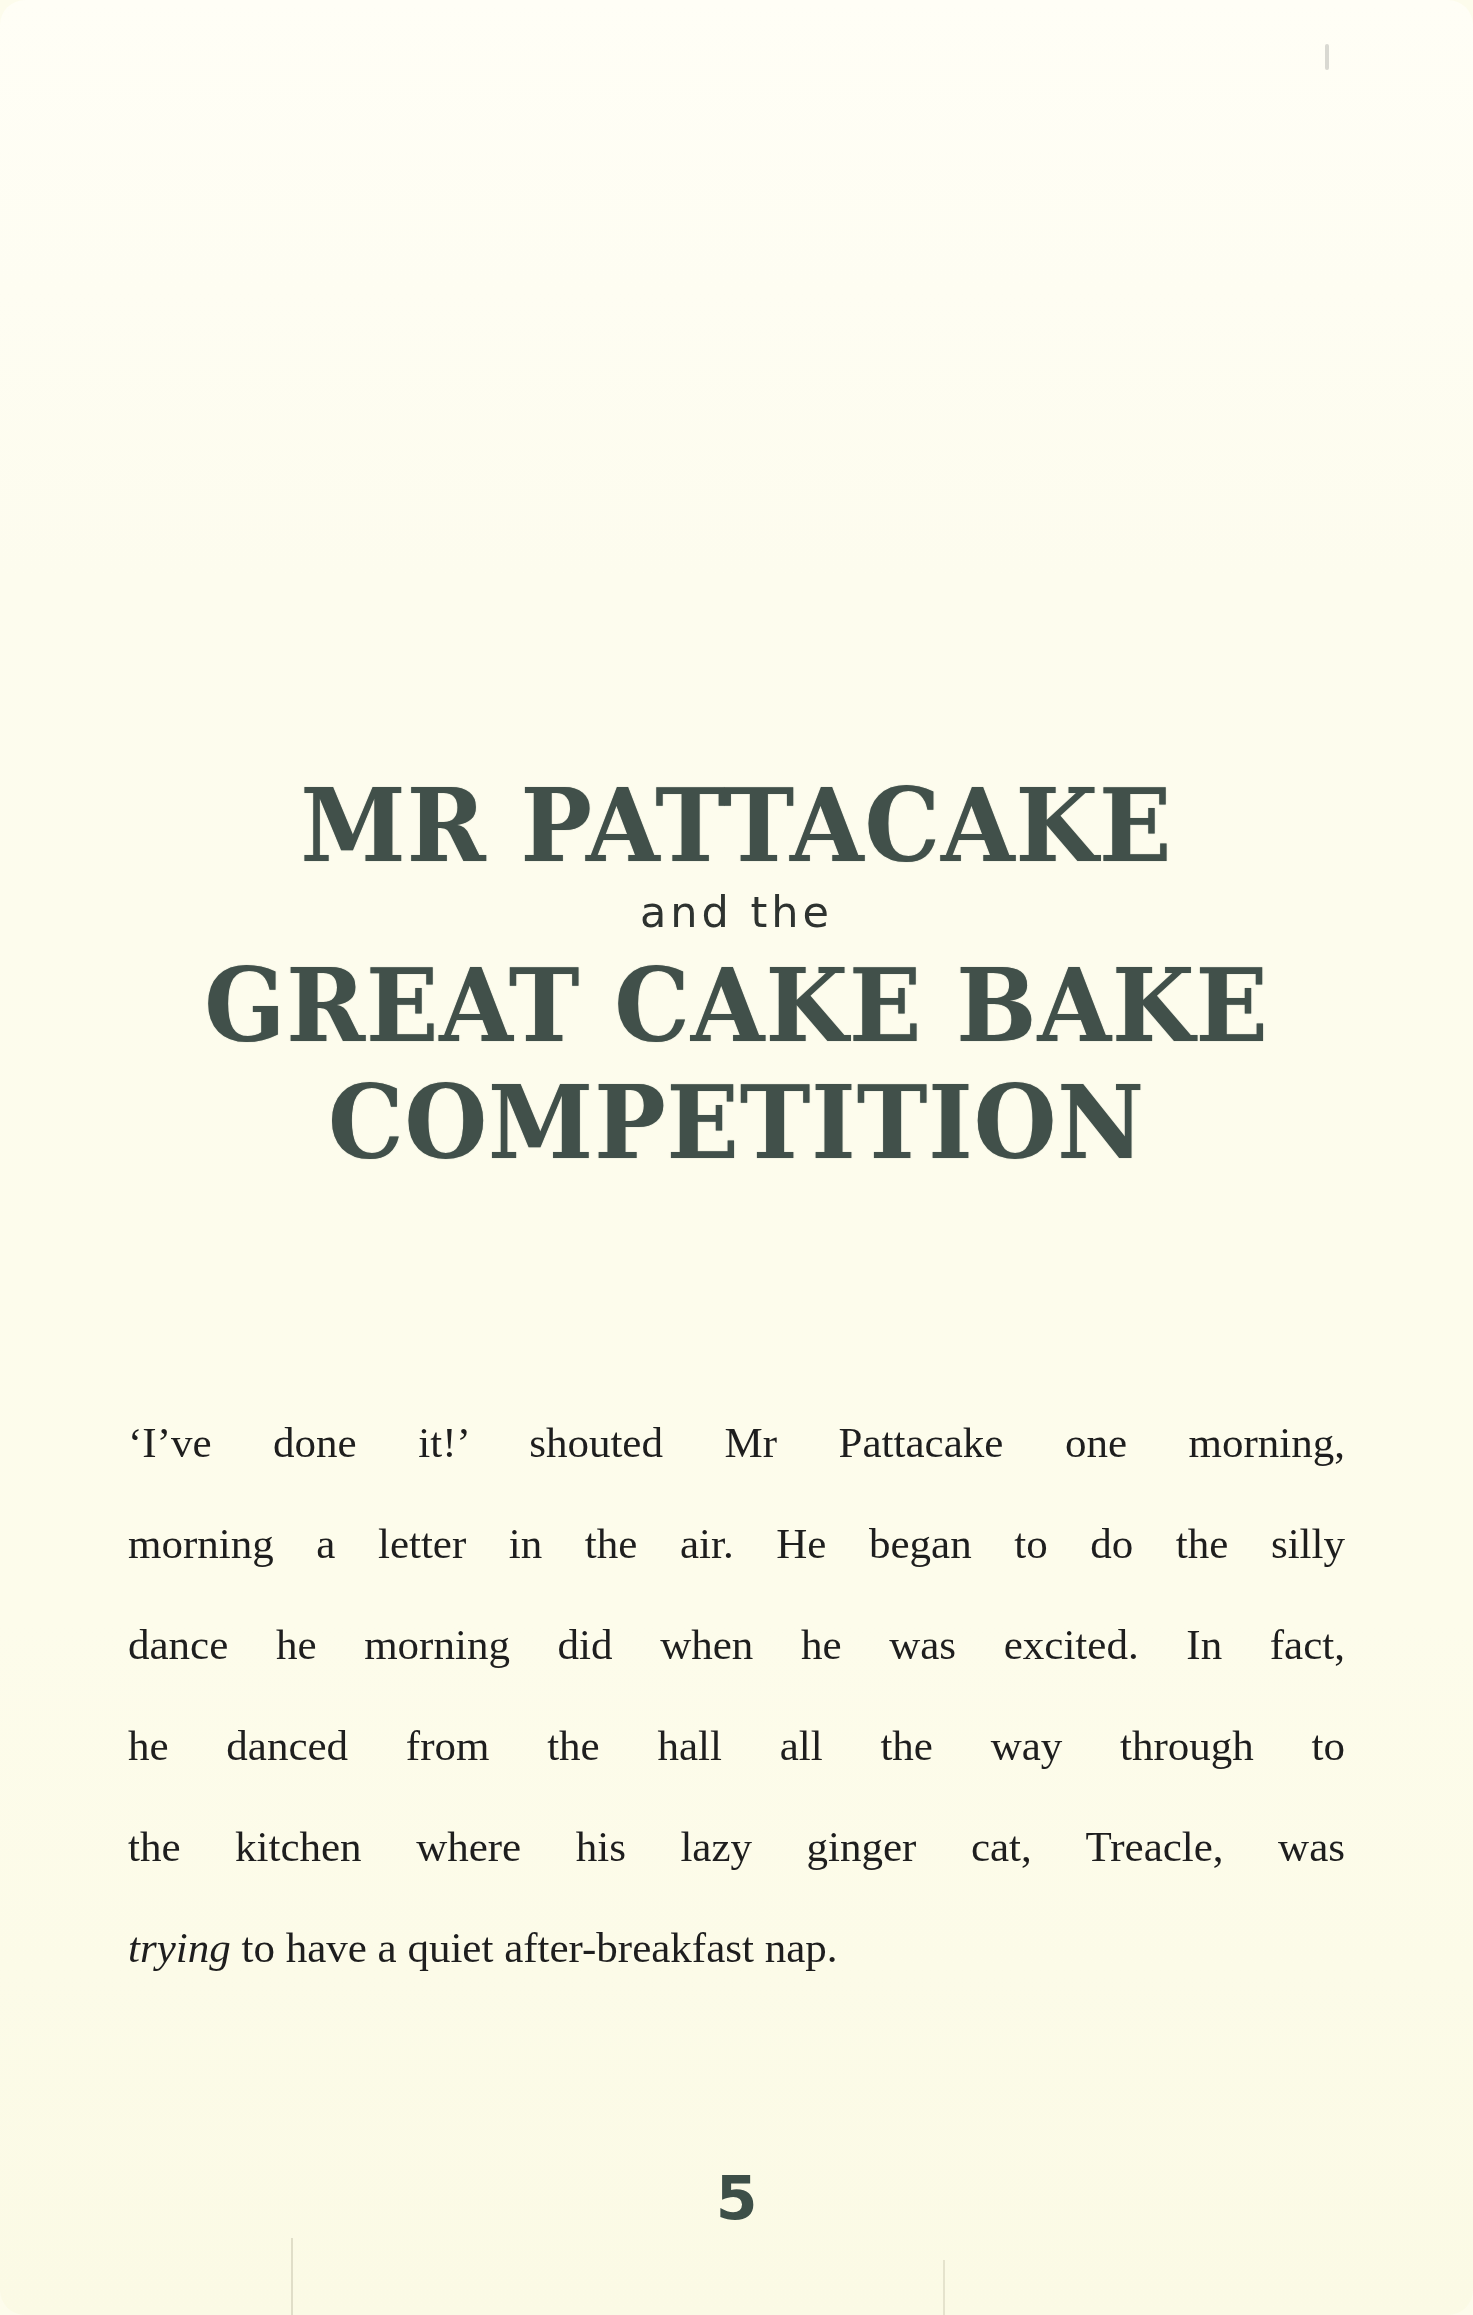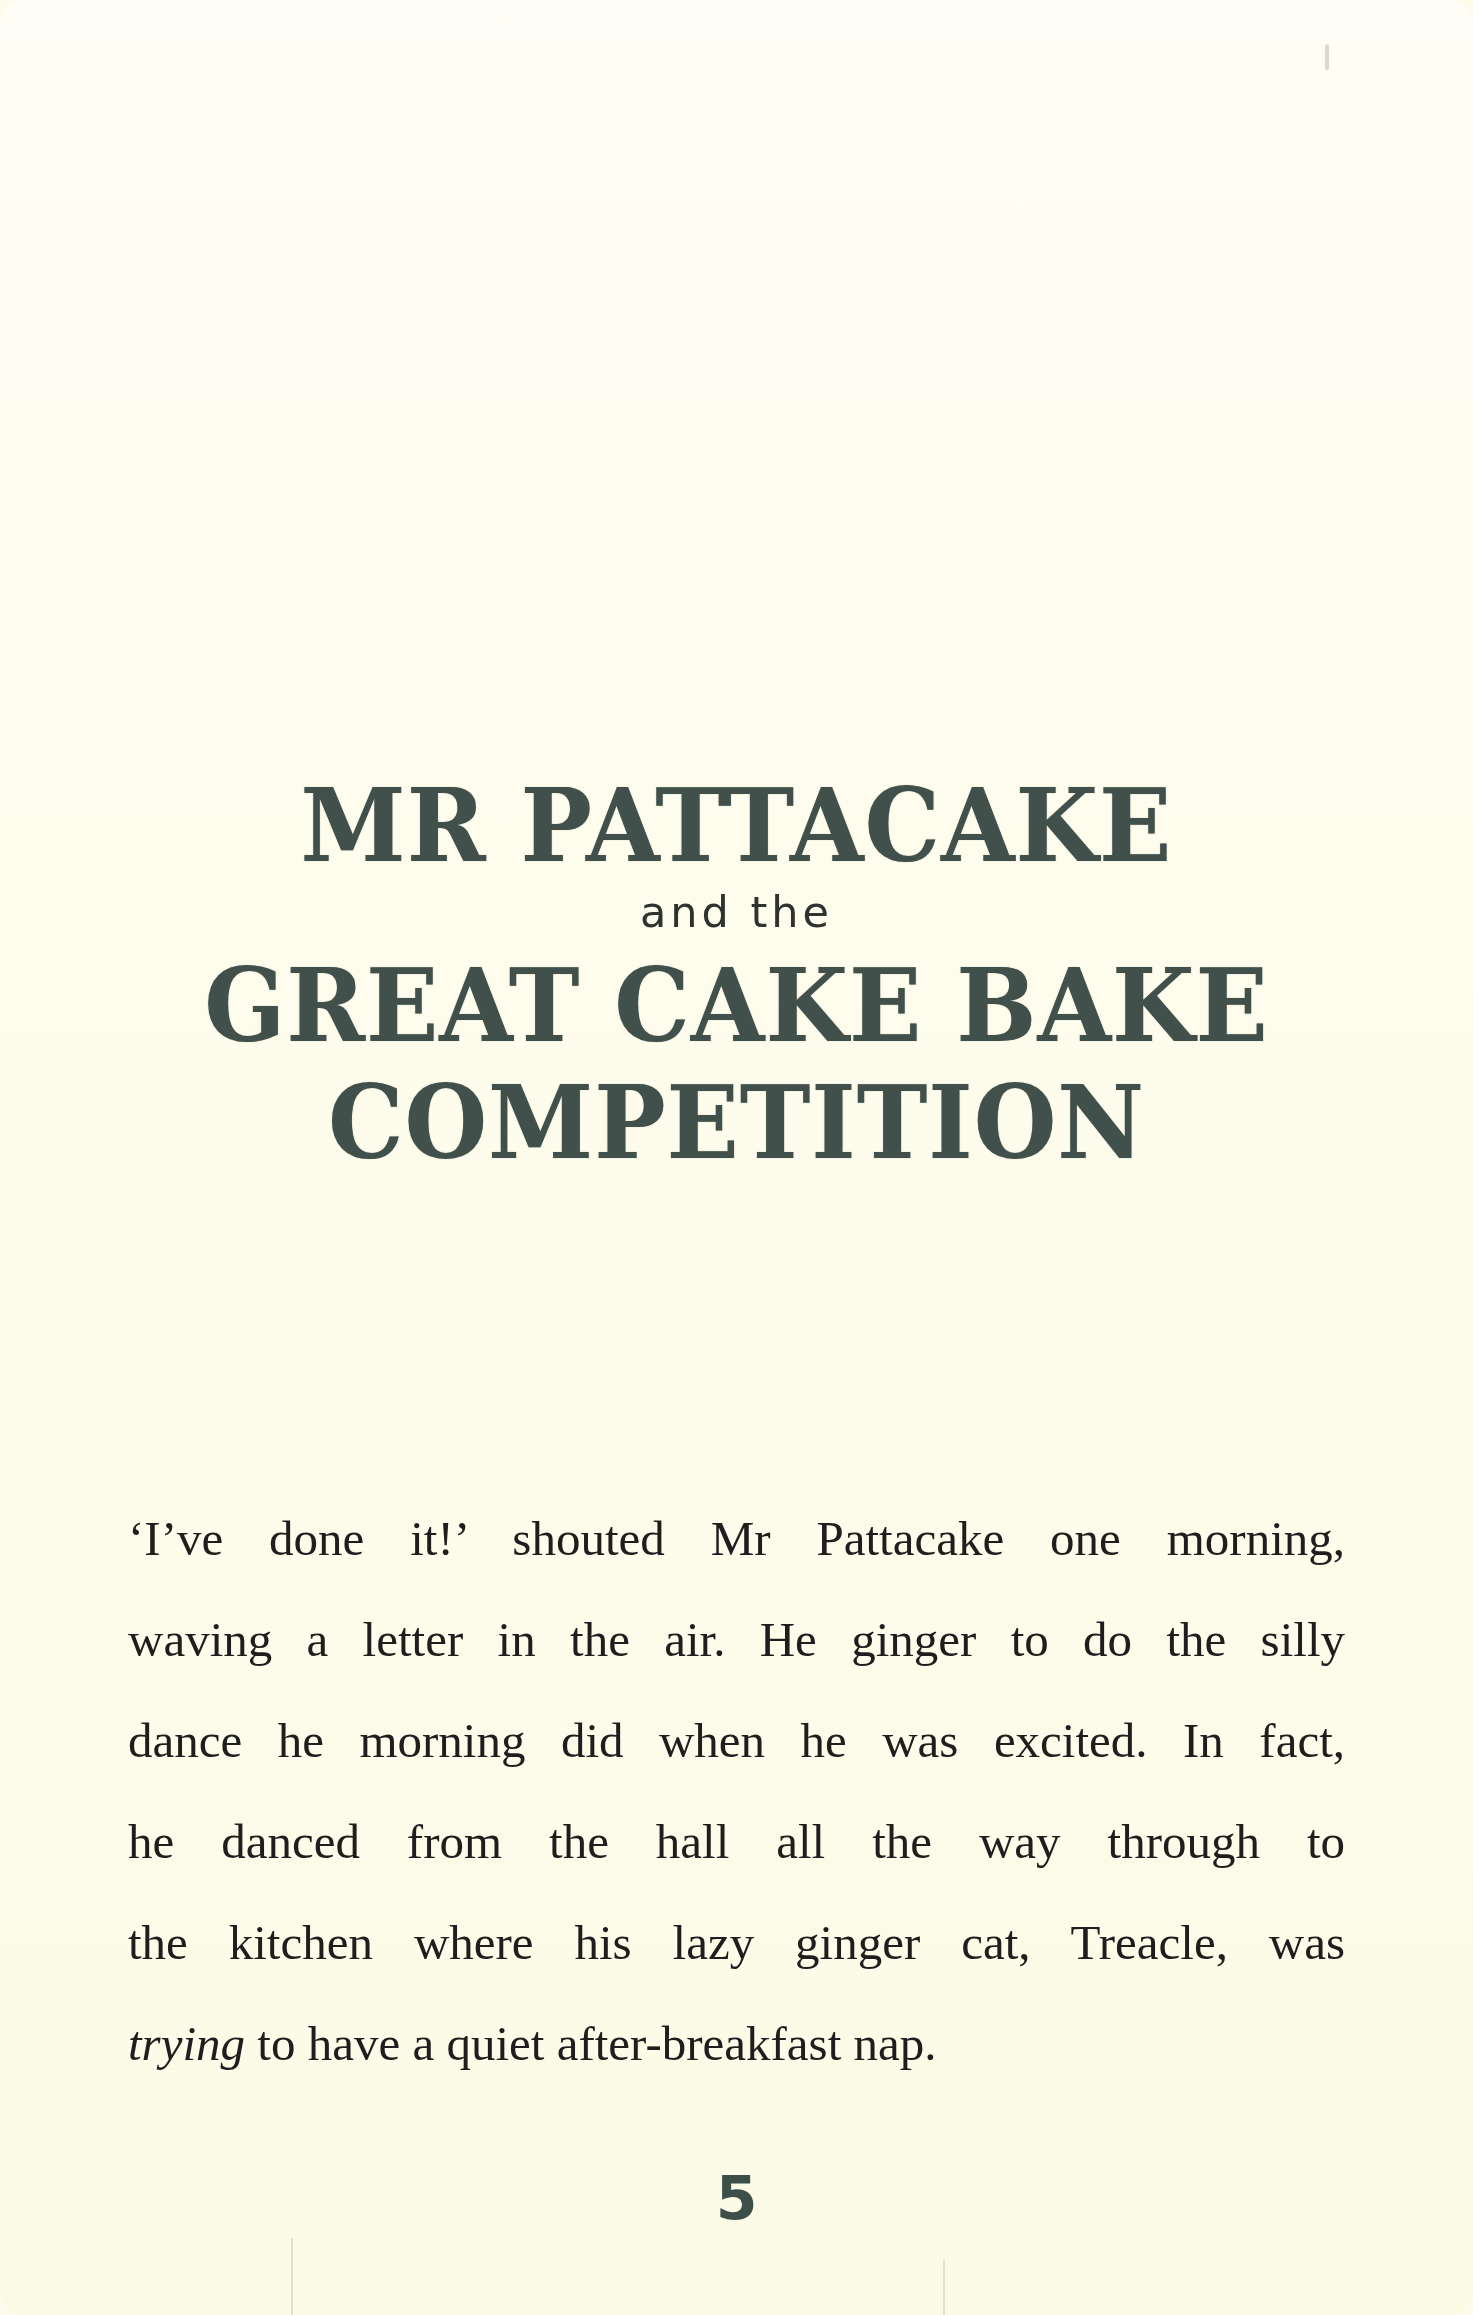--- a/index.html
+++ b/index.html
@@ -46,25 +46,25 @@
     margin: 10px 0 16px 0;
     letter-spacing: 4px;
     color: #2e3330;
   }
   .title-main.tight {
     margin-top: 6px;
   }
   
   .body-text {
     position: absolute;
-    top: 1488px;
+    top: 1392px;
     left: 128px;
     right: 128px;
     color: var(--body-ink, #1e1e1e);
-    font-size: 49px;
+    font-size: 43px;
   }
   .body-text p {
     margin: 0;
     line-height: 101px;
     white-space: nowrap;
   }
   .body-text p.justified {
     white-space: normal;
     text-align: justify;
     text-align-last: justify;
@@ -131,21 +131,21 @@
 
   <header class="title-block">
     <div class="title-main">MR PATTACAKE</div>
     <div class="title-connector">and the</div>
     <div class="title-main tight">GREAT CAKE BAKE</div>
     <div class="title-main tight">COMPETITION</div>
   </header>
 
   <main class="body-text">
     <p class="justified">‘I’ve done it!’ shouted Mr Pattacake one morning,</p>
-    <p class="justified">waving a letter in the air. He ginger to do the silly</p>
+    <p class="justified">morning a letter in the air. He began to do the silly</p>
     <p class="justified">dance he morning did when he was excited. In fact,</p>
     <p class="justified">he danced from the hall all the way through to</p>
     <p class="justified">the kitchen where his lazy ginger cat, Treacle, was</p>
     <p class="last-line"><em>trying</em><span> to have a quiet after-breakfast nap.</span></p>
   </main>
 
   <footer>
     <div class="page-number">5</div>
   </footer>
 

